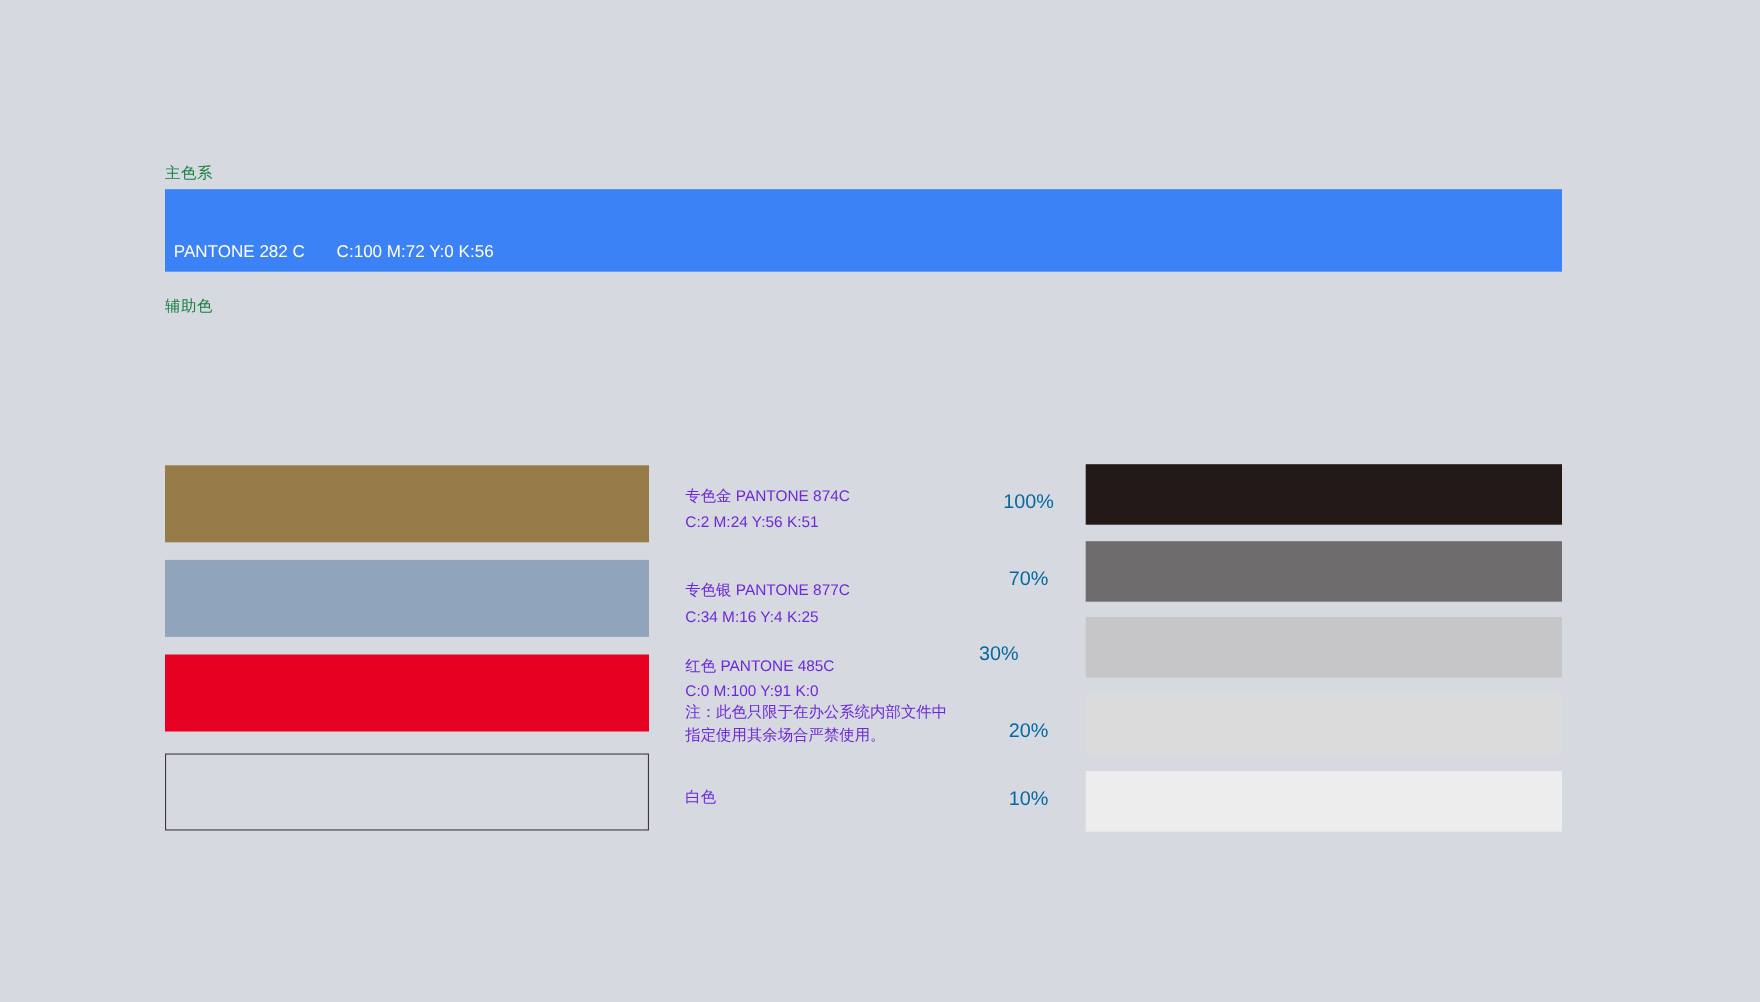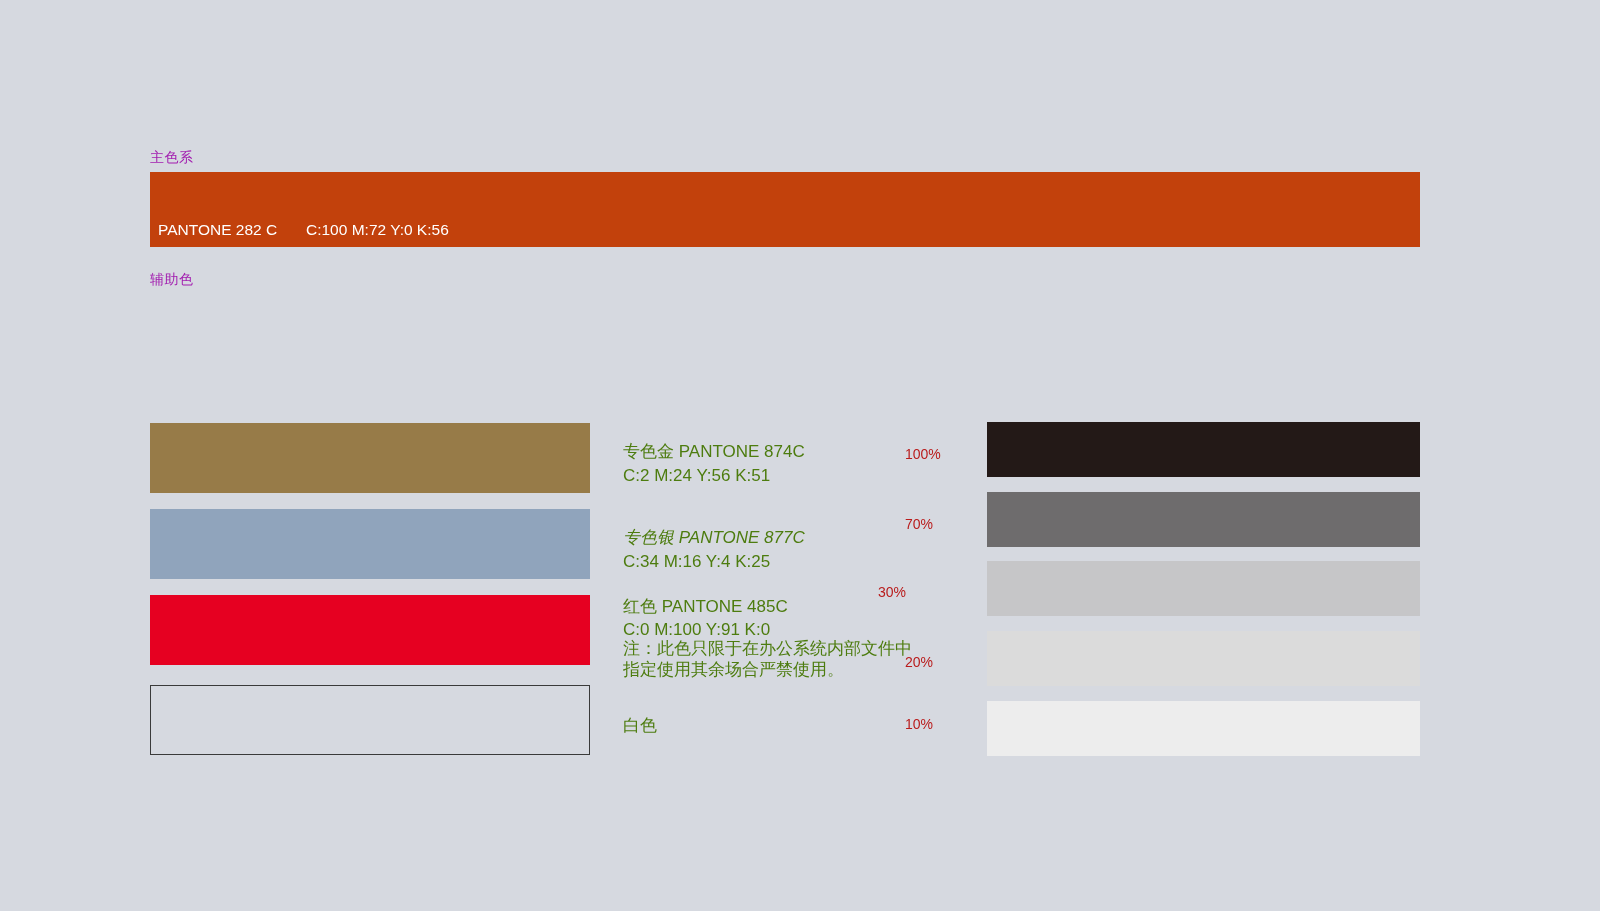--- a/index.html
+++ b/index.html
@@ -18,21 +18,21 @@
 
   .page {
     position: absolute;
     inset: 0;
   }
 
   
   .section-label {
     position: absolute;
     font-size: 14px;
-    color: #a21caf;
+    color: #15803d;
     letter-spacing: 0.5px;
     line-height: 1;
     white-space: nowrap;
   }
 
   
   .wide-bar {
     position: absolute;
     left: 150px;
     width: 1270px;
@@ -63,77 +63,77 @@
     position: absolute;
     left: 150px;
     width: 440px;
     box-sizing: border-box;
   }
 
   
   .desc {
     position: absolute;
     left: 623px;
-    color: #4d7c0f;
-    font-size: 17px;
+    color: #6d28d9;
+    font-size: 14px;
     line-height: 1;
     white-space: nowrap;
   }
   .desc-note {
     line-height: 1.45;
   }
 
   
   .pct {
     position: absolute;
     width: 60px;
-    text-align: left;
-    font-size: 14px;
-    color: #b91c1c;
+    text-align: center;
+    font-size: 18px;
+    color: #0369a1;
     line-height: 1;
     white-space: nowrap;
   }
 
   
   .tone {
     position: absolute;
     left: 987px;
     width: 433px;
     box-sizing: border-box;
   }
 </style>
 </head>
 <body style="background: rgb(214, 217, 224);">
 
 <div class="page">
 
   <div class="section-label" style="top:150px;left:150px;">主色系</div>
 
-  <div class="wide-bar" id="primary-bar" style="top: 172px; background: #c2410c;">
+  <div class="wide-bar" id="primary-bar" style="top: 172px; background: #3b82f6;">
     <div class="bar-caption">
       <span class="bar-pantone">PANTONE 282 C</span>
       <span class="bar-cmyk">C:100 M:72 Y:0 K:56</span>
     </div>
   </div>
 
   <div class="section-label" style="top:273px;left:150px;font-family:Liberation Mono, monospace;">辅助色</div>
 
 
   <div class="swatch" id="swatch-gold" style="top: 423px; height: 70px; background: rgb(151, 123, 72);"></div>
 
   <div class="swatch" id="swatch-silver" style="top: 509px; height: 70px; background: rgb(144, 164, 188);"></div>
 
   <div class="swatch" id="swatch-red" style="top: 595px; height: 70px; background: rgb(230, 0, 33);"></div>
 
   <div class="swatch" id="swatch-white" style="top: 685px; height: 70px; border: 1.5px solid rgb(58, 58, 58); background: transparent;"></div>
 
   <div class="desc" style="top:443px;">专色金  PANTONE  874C</div>
   <div class="desc" style="top:467px;">C:2 M:24 Y:56 K:51</div>
 
-  <div class="desc" style="top:529px;font-style:italic;">专色银  PANTONE  877C</div>
+  <div class="desc" style="top:529px;">专色银  PANTONE  877C</div>
   <div class="desc" style="top:553px;">C:34 M:16 Y:4 K:25</div>
 
   <div class="desc" style="top:598px;">红色 PANTONE 485C</div>
   <div class="desc" style="top:621px;">C:0 M:100 Y:91 K:0</div>
   <div class="desc desc-note" style="top:637px;">注：此色只限于在办公系统内部文件中</div>
   <div class="desc desc-note" style="top:658px;">指定使用其余场合严禁使用。</div>
 
   <div class="desc" style="top:717px;">白色</div>
 
   <div class="pct" style="top:447px;left:905px;">100%</div>

